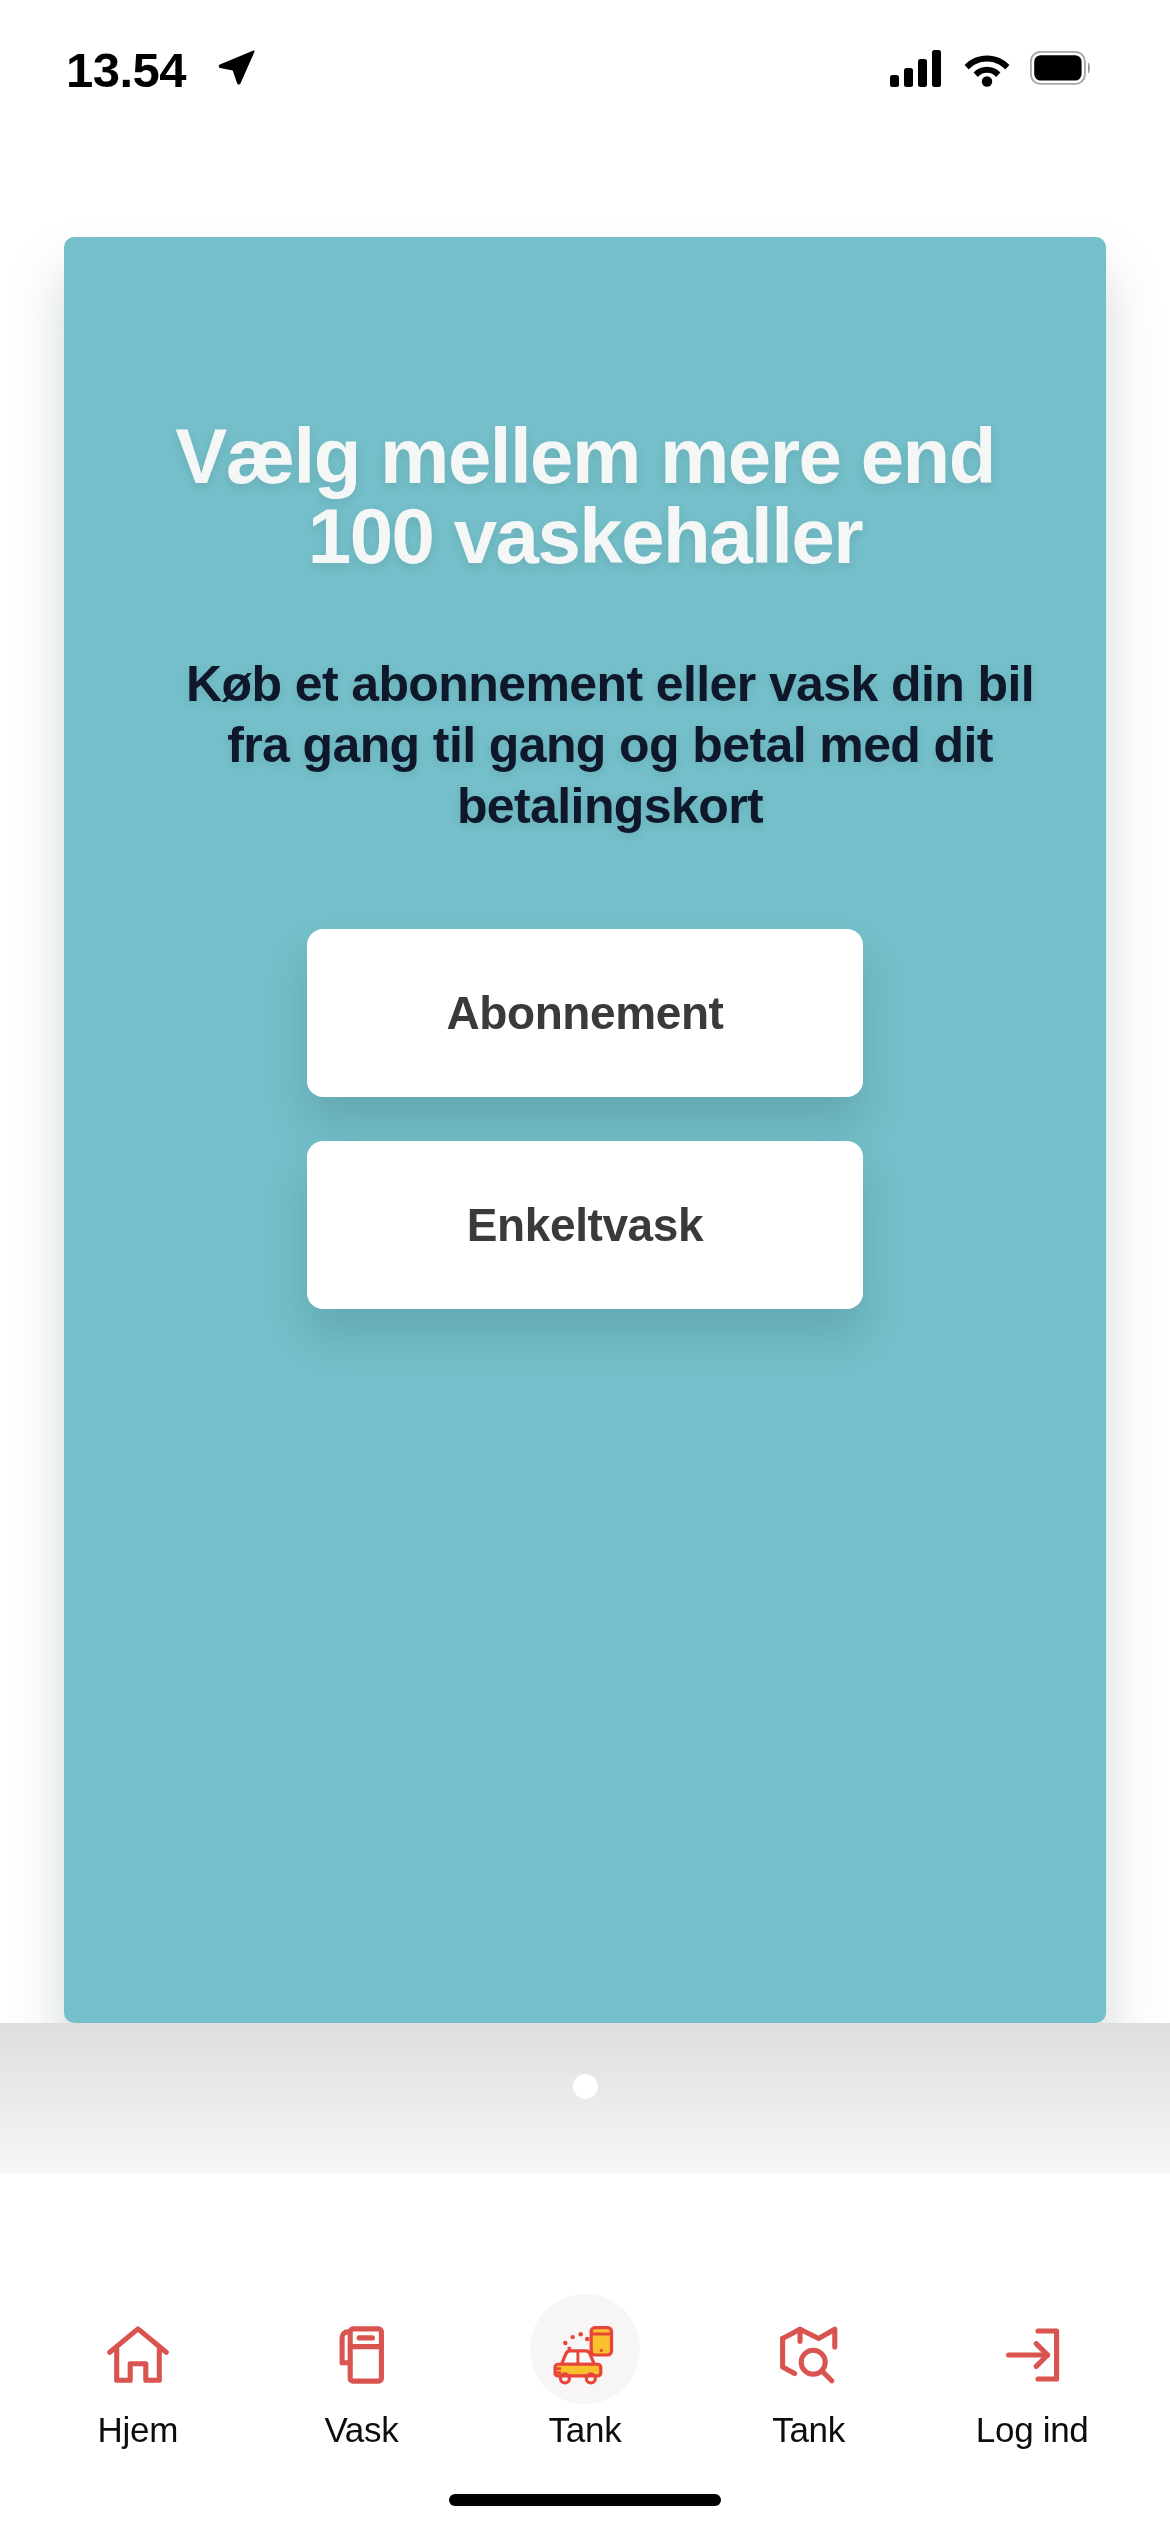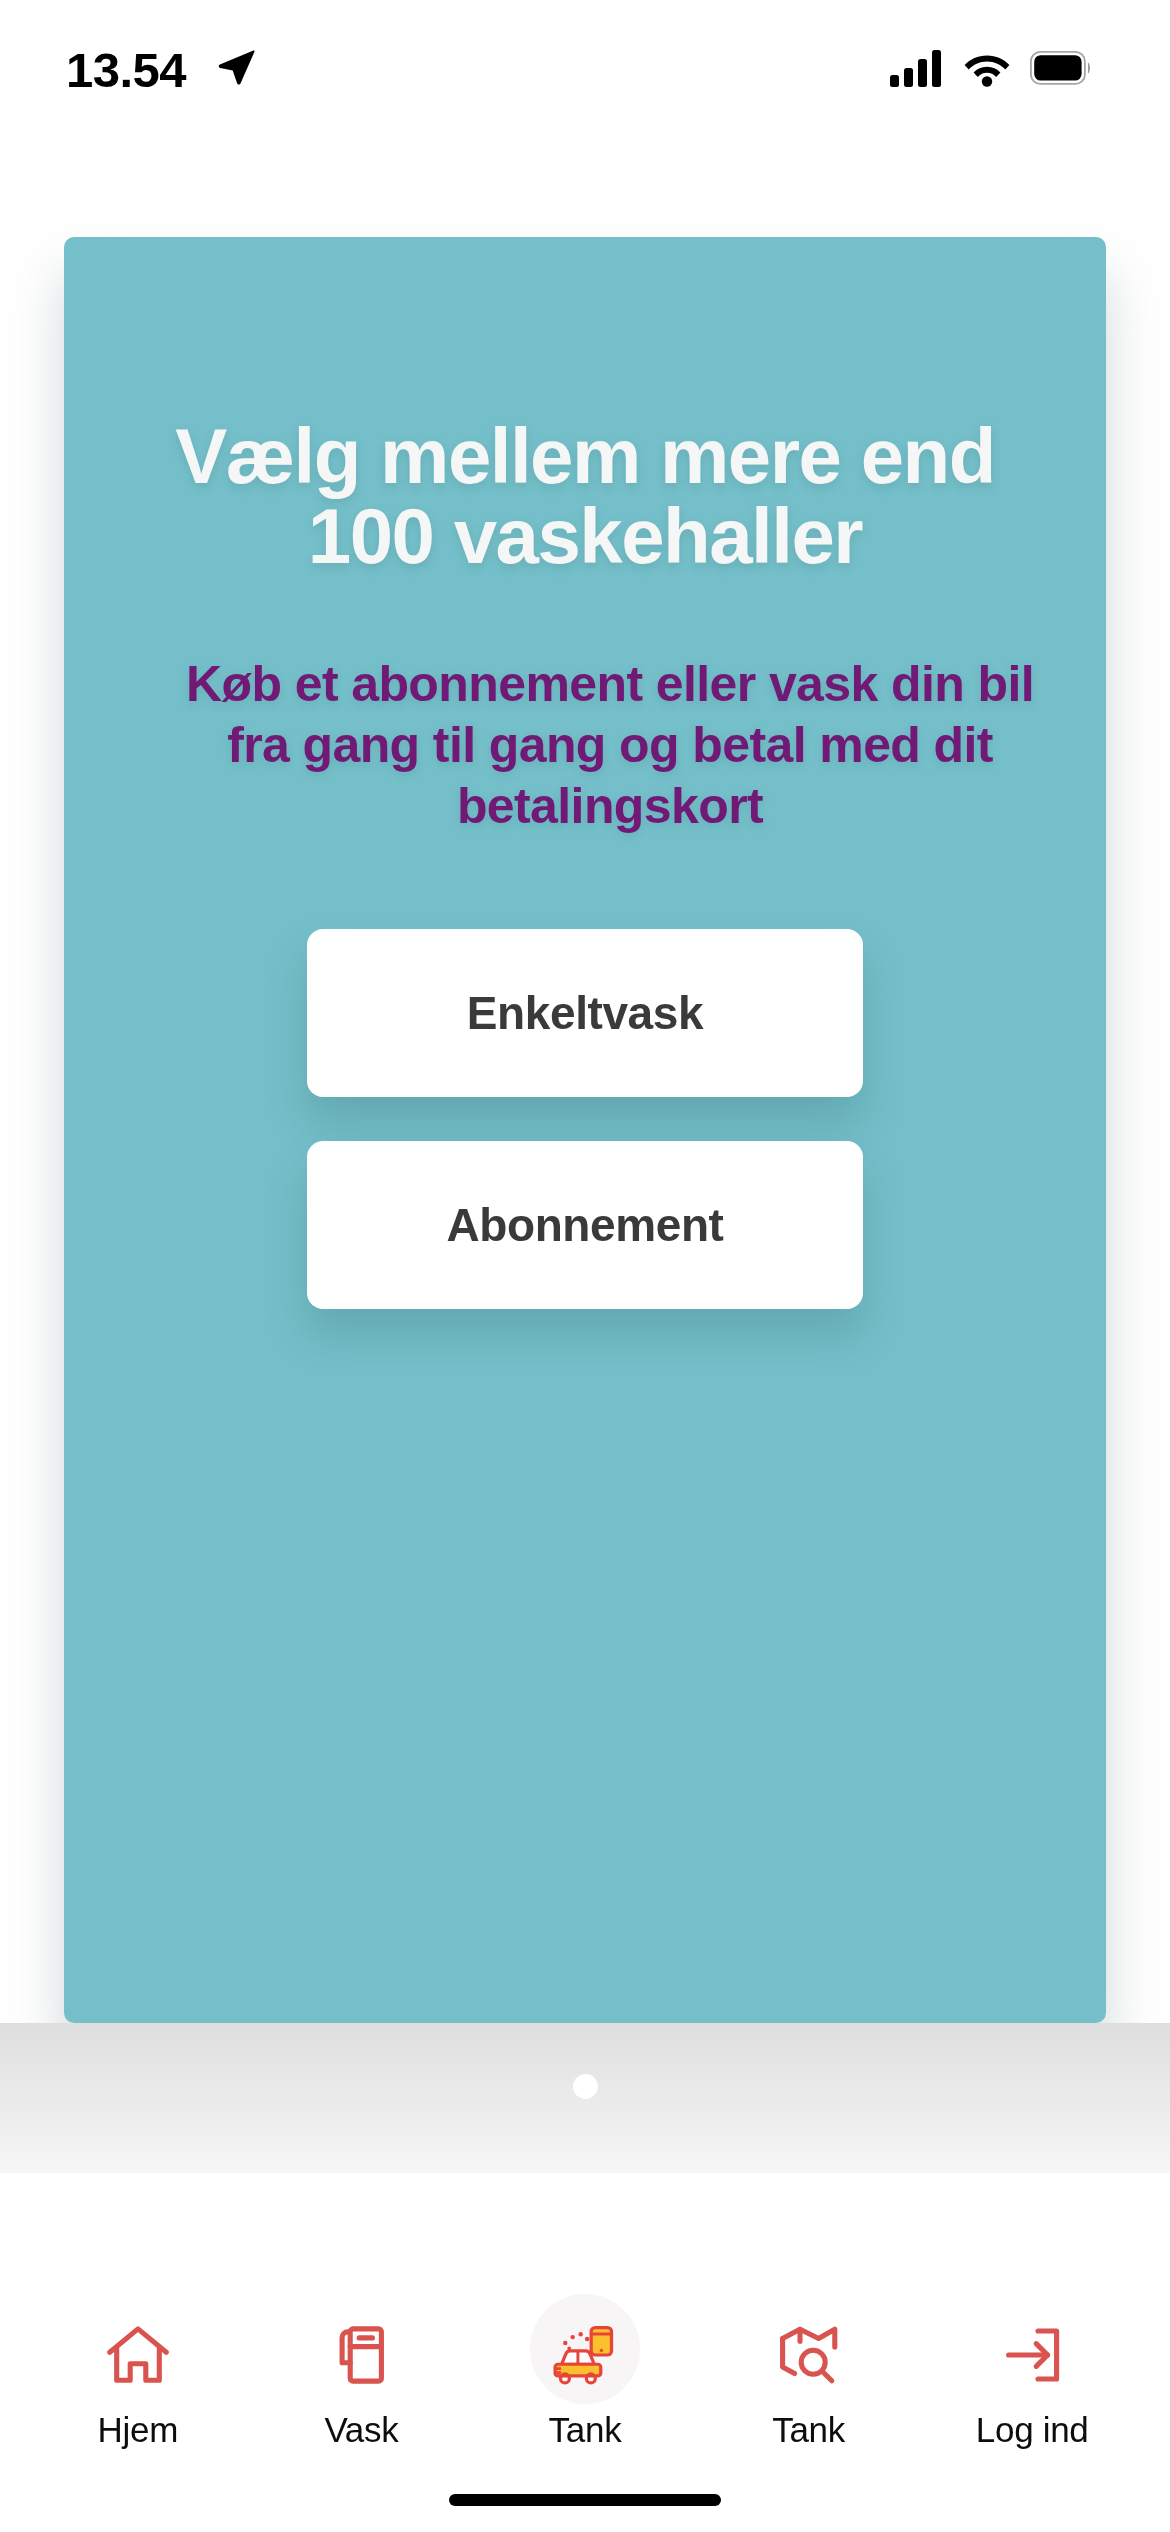--- a/index.html
+++ b/index.html
@@ -51,21 +51,21 @@
     line-height:1.02;
     font-weight:700;
     letter-spacing:-1.5px;
     text-shadow:0 4px 10px rgba(60,110,120,0.20);
   }
   .card-body{
     margin-top:78px;
     width:100%;
     max-width:880px;
     text-align:center;
-    color:#701a75;
+    color:#0f172a;
     font-size:50px;
     line-height:1.22;
     font-weight:700;
     letter-spacing:-0.6px;
     text-shadow:0 3px 8px rgba(60,110,120,0.18);
   }
   .btns{ margin-top:92px; width:100%; display:flex; flex-direction:column; align-items:center; gap:44px; }
   .cbtn{
     width:556px; height:168px;
     background:#ffffff;
@@ -163,22 +163,22 @@
     </span>
   </div>
 </div>
 
 <div class="card-wrap">
   <div class="card-shadow"></div>
   <div class="card">
     <h1 class="card-heading">Vælg mellem mere end 100 vaskehaller</h1>
     <p class="card-body">Køb et abonnement eller vask din bil fra gang til gang og betal med dit betalingskort</p>
     <div class="btns">
+      <button class="cbtn">Abonnement</button>
       <button class="cbtn">Enkeltvask</button>
-      <button class="cbtn">Abonnement</button>
     </div>
   </div>
 </div>
 
 <div class="pager">
   <span class="dot"></span>
 </div>
 
 <nav class="tabbar">
 

